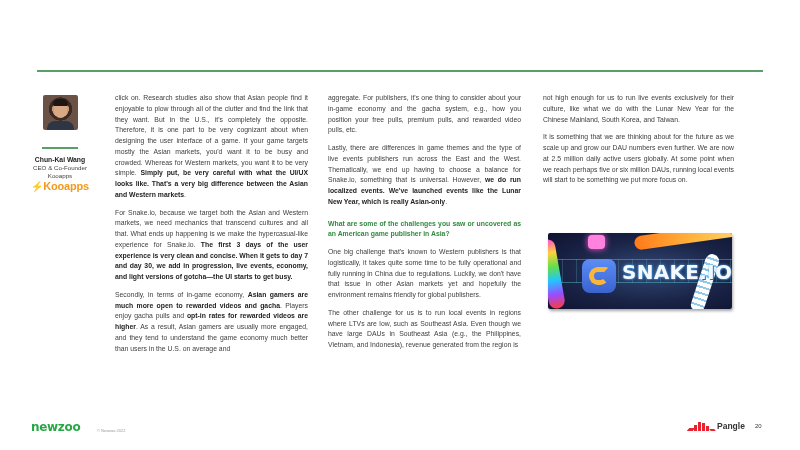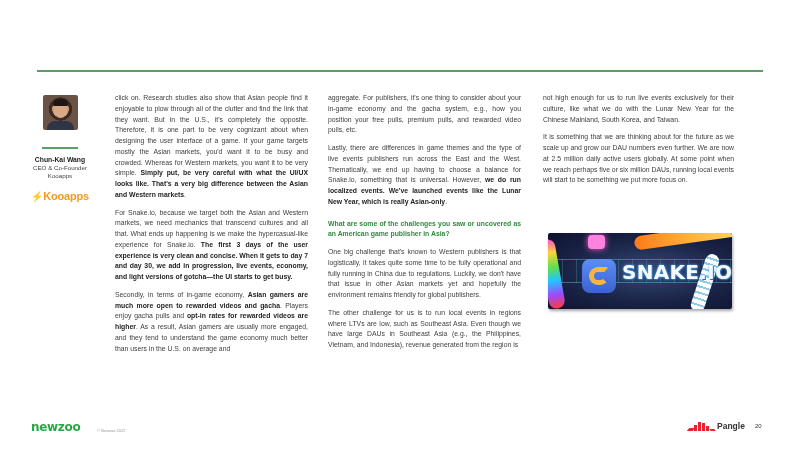--- a/index.html
+++ b/index.html
@@ -11,21 +11,21 @@
     .profile { position: absolute; left: 30px; top: 95px; width: 60px; text-align: center; }
     .avatar { width: 35px; height: 35px; margin: 0 auto; border-radius: 2px; overflow: hidden;
       background: radial-gradient(circle at 50% 40%, #c99a78 0 30%, #3b2b22 31% 42%, #6a5346 43% 100%); position: relative; }
     .avatar .suit { position: absolute; bottom: 0; left: 4px; width: 27px; height: 9px; background: #2e3545; border-radius: 8px 8px 0 0; }
     .avatar .face { position: absolute; left: 11px; top: 6px; width: 13px; height: 17px; background: #d8a987; border-radius: 6px 6px 7px 7px; }
     .avatar .hair { position: absolute; left: 10px; top: 4px; width: 15px; height: 7px; background: #1e1612; border-radius: 7px 7px 2px 2px; }
     .profile-rule { width: 36px; height: 2px; background: #5a9e68; margin: 17px auto 7px; }
     .p-name { font-size: 6.8px; font-weight: bold; color: #222; line-height: 8px; white-space: nowrap; margin-left: -8px; margin-right: -8px; }
     .p-role { font-size: 6.2px; color: #444; line-height: 8px; white-space: nowrap; margin-left: -8px; margin-right: -8px; }
     .p-company { font-size: 6.2px; color: #444; line-height: 8px; }
-    .kooapps-logo { margin-top: 10px; font-size: 11px; font-weight: bold; color: #f39a1e; white-space: nowrap; margin-left: -6px; margin-right: -6px; letter-spacing: -0.2px; }
+    .kooapps-logo { font-size: 11px; font-weight: bold; color: #f39a1e; white-space: nowrap; margin-left: -6px; margin-right: -6px; letter-spacing: -0.2px; }
     .kooapps-logo .bolt { color: #f39a1e; font-size: 10px; }
 
     .col { position: absolute; top: 93px; font-size: 6.85px; line-height: 10.75px; text-align: justify; color: #3d3d3d; }
     .col p { margin-bottom: 7px; }
     .col b { color: #232323; font-weight: bold; }
     .col1 { left: 115px; width: 193px; }
     .col2 { left: 328px; width: 193px; }
     .col3 { left: 543px; width: 191px; }
     .question { color: #2f8a3e; font-weight: bold; margin-top: 11px; }
 

